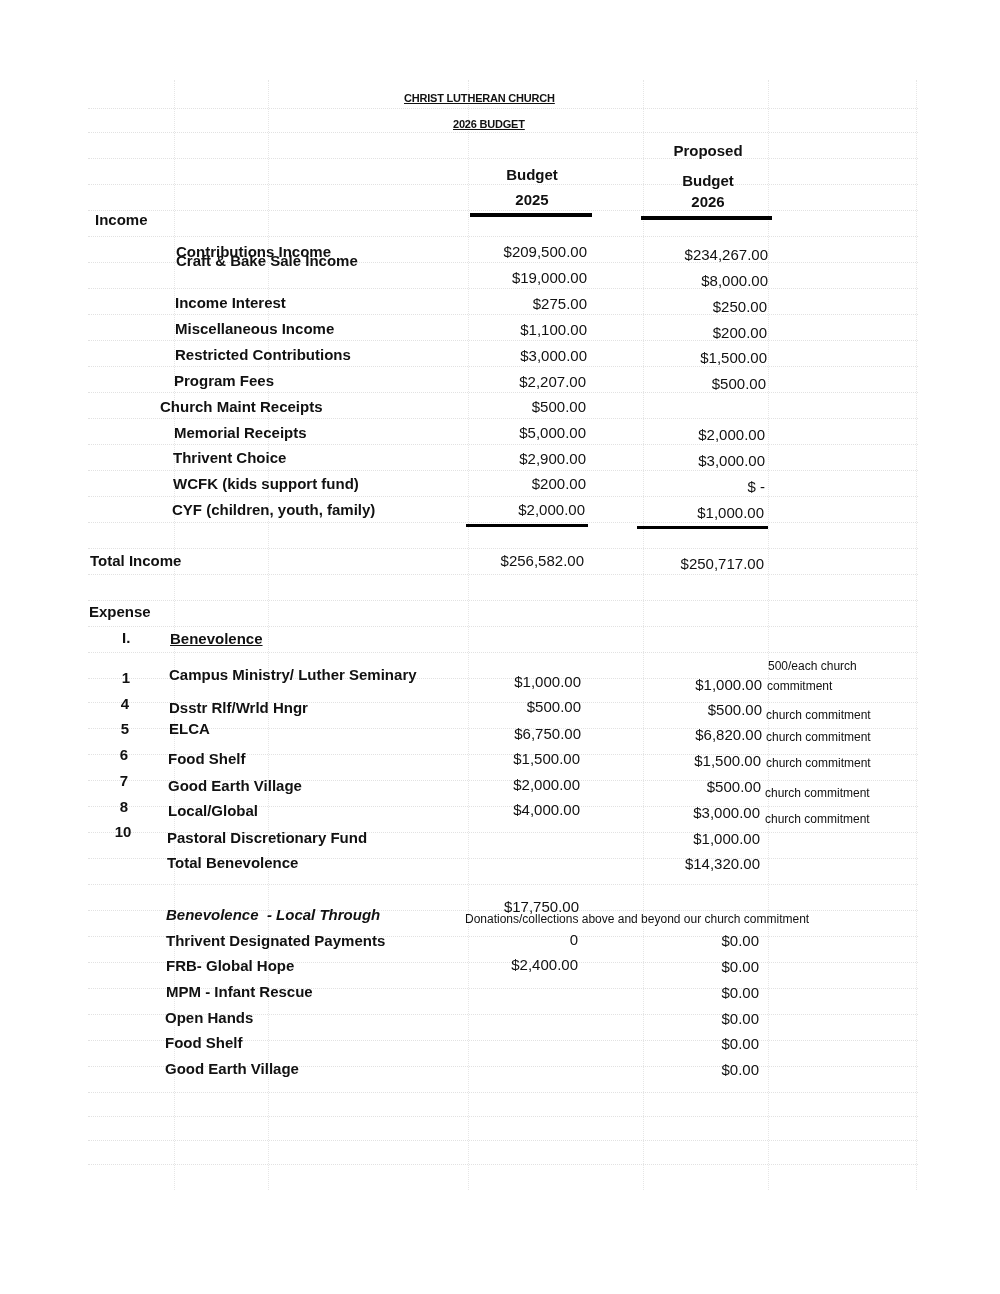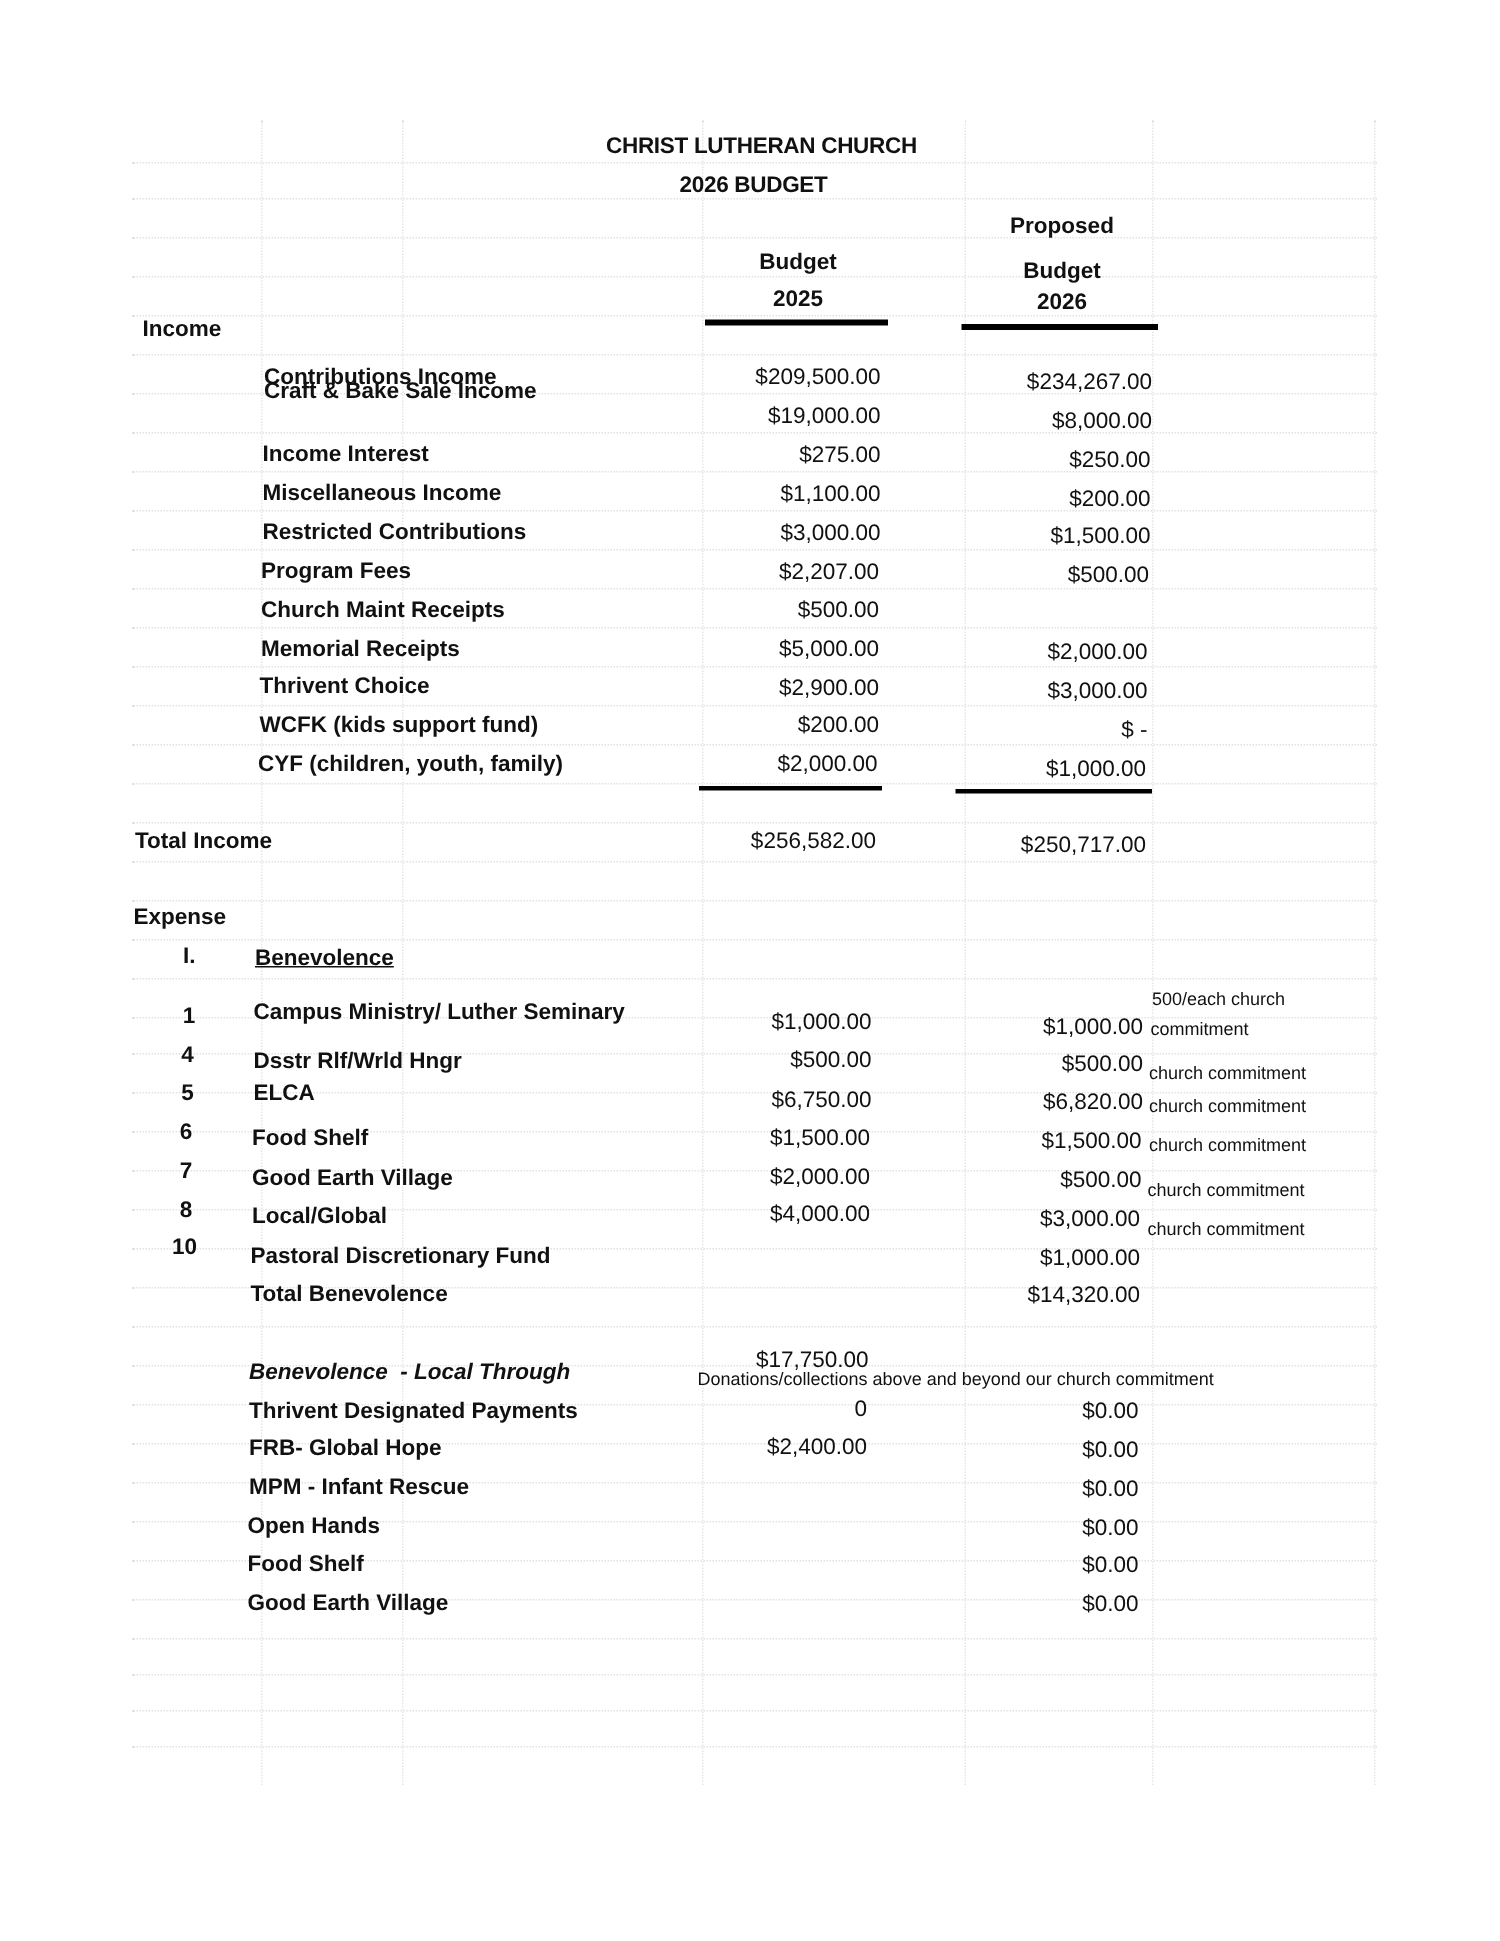--- a/index.html
+++ b/index.html
@@ -2,21 +2,21 @@
 <html><head>
   <meta charset="utf-8">
   <style>
     html, body { margin: 0; padding: 0; background: #ffffff; }
     body { width: 1000px; height: 1294px; position: relative; overflow: hidden;
            font-family: "Liberation Sans", "DejaVu Sans", sans-serif; color: #111; }
     .grid { position: absolute; left: 88px; top: 80px; width: 830px; height: 1110px; pointer-events: none; }
     .hline { position: absolute; left: 0; right: 0; height: 0; border-top: 1px dotted #e2e2e2; }
     .vline { position: absolute; top: 0; bottom: 0; width: 0; border-left: 1px dotted #e6e6e6; }
     .t { position: absolute; white-space: nowrap; font-weight: bold; font-size: 15px; line-height: 18px; }
-    .title { font-size: 15px; letter-spacing: -0.2px; }
+    .title { font-size: 11px; letter-spacing: -0.2px; text-decoration: underline; }
     .hdr { font-size: 15px; text-align: center; width: 120px; }
     .lbl { font-size: 15px; }
     .amt { font-weight: normal; font-size: 15px; text-align: right; }
     .note { font-weight: normal; font-size: 12px; }
     .num { font-size: 15px; text-align: center; width: 20px; }
     .u { text-decoration: underline; }
     .i { font-style: italic; }
     .rule { position: absolute; height: 4px; background: #000; }
   </style>
 </head>
@@ -105,21 +105,21 @@
   <div class="t amt" style="right:233px; top:324px;">$200.00</div>
 
   <div class="t lbl" style="left:175px; top:346px;">Restricted Contributions</div>
   <div class="t amt" style="right:413px; top:347px;">$3,000.00</div>
   <div class="t amt" style="right:233px; top:349px;">$1,500.00</div>
 
   <div class="t lbl" style="left:174px; top:372px;">Program Fees</div>
   <div class="t amt" style="right:414px; top:373px;">$2,207.00</div>
   <div class="t amt" style="right:234px; top:375px;">$500.00</div>
 
-  <div class="t lbl" style="left:174px; top:398px;">Church Maint Receipts</div>
+  <div class="t lbl" style="left:160px; top:398px;">Church Maint Receipts</div>
   <div class="t amt" style="right:414px; top:398px;">$500.00</div>
   <div class="t amt" style="right:234px; top:401px;"></div>
 
   <div class="t lbl" style="left:174px; top:424px;">Memorial Receipts</div>
   <div class="t amt" style="right:414px; top:424px;">$5,000.00</div>
   <div class="t amt" style="right:235px; top:426px;">$2,000.00</div>
 
   <div class="t lbl" style="left:173px; top:449px;">Thrivent Choice</div>
   <div class="t amt" style="right:414px; top:450px;">$2,900.00</div>
   <div class="t amt" style="right:235px; top:452px;">$3,000.00</div>

